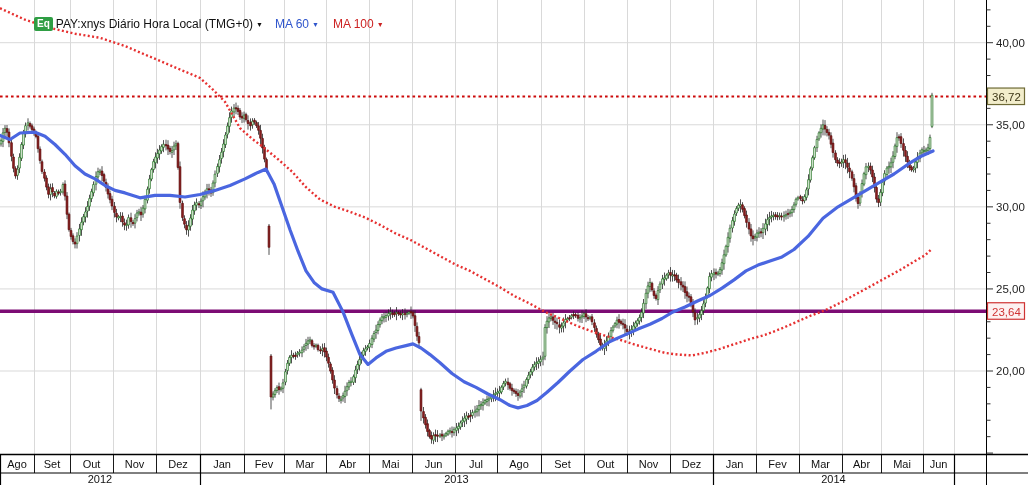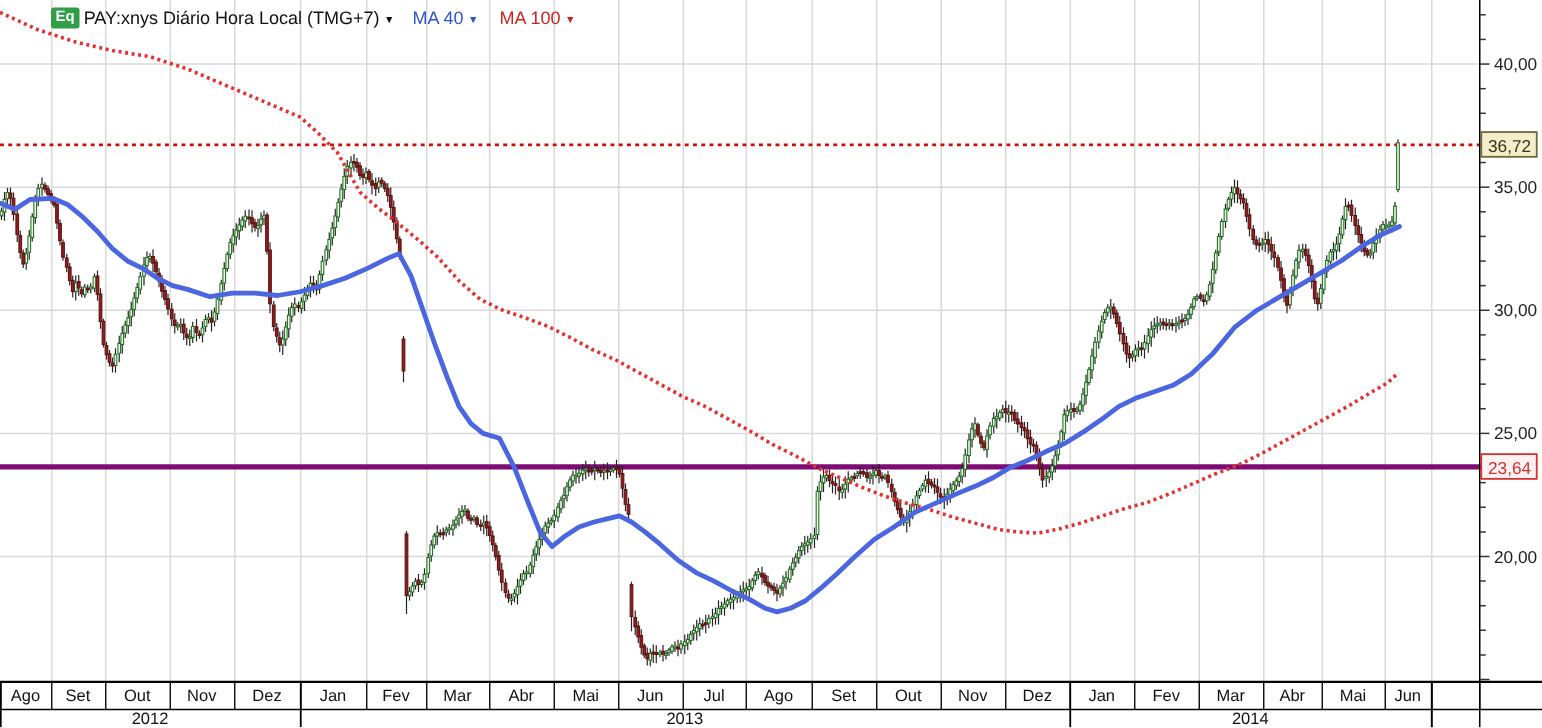--- a/index.html
+++ b/index.html
@@ -1,19 +1,19 @@
 <!DOCTYPE html>
 <html><head>
 <meta charset="utf-8">
 <style>
   html,body{margin:0;padding:0;background:#fff;}
   .screen{position:relative;width:1028px;height:485px;background:#fff;overflow:hidden;
           font-family:"Liberation Sans",sans-serif;}
   svg{position:absolute;left:0;top:0;}
-  .header{position:absolute;left:34px;top:4px;height:16px;display:flex;align-items:center;
+  .header{position:absolute;left:34px;top:16px;height:16px;display:flex;align-items:center;
           font-size:12px;white-space:nowrap;z-index:5;}
   .eq-badge{display:inline-block;background:#2f9e44;color:#fff;font-weight:bold;
             font-size:10px;line-height:12px;padding:1px 3px;border-radius:2px;margin-right:3px;}
   .sym-title{color:#111;cursor:pointer;}
   .caret{font-size:7px;margin-left:3px;position:relative;top:-1px;}
   .ma50{color:#2f55cc;margin-left:12px;cursor:pointer;}
   .ma200{color:#cc2222;margin-left:14px;cursor:pointer;}
   text{font-family:"Liberation Sans",sans-serif;}
 </style>
 </head>
@@ -169,22 +169,22 @@
         <text x="833.5" y="482.5" font-size="11" text-anchor="middle" fill="#111">2014</text>
         <line x1="954.5" y1="454.5" x2="954.5" y2="485" stroke="#000000" stroke-width="1.2"></line>
         <line x1="954.5" y1="454.5" x2="954.5" y2="485" stroke="#000000" stroke-width="0.9"></line>
       </g>
       <rect x="0" y="0" width="986" height="454.5" fill="transparent"></rect>
     </svg>
 
   <div class="header">
     <span class="eq-badge">Eq</span>
     <span class="sym-title">
-      <span>PAY:xnys Diário Hora Local (TMG+7)</span><span class="caret">▼</span>
+      <span>PAY:xnys Diário Hora Local (TMG+0)</span><span class="caret">▼</span>
     </span>
     <span class="ma50">
-      <span>MA 40</span><span class="caret">▼</span>
+      <span>MA 60</span><span class="caret">▼</span>
     </span>
     <span class="ma200">
       <span>MA 100</span><span class="caret">▼</span>
     </span>
   </div>
 </div>
 
 </body></html>

